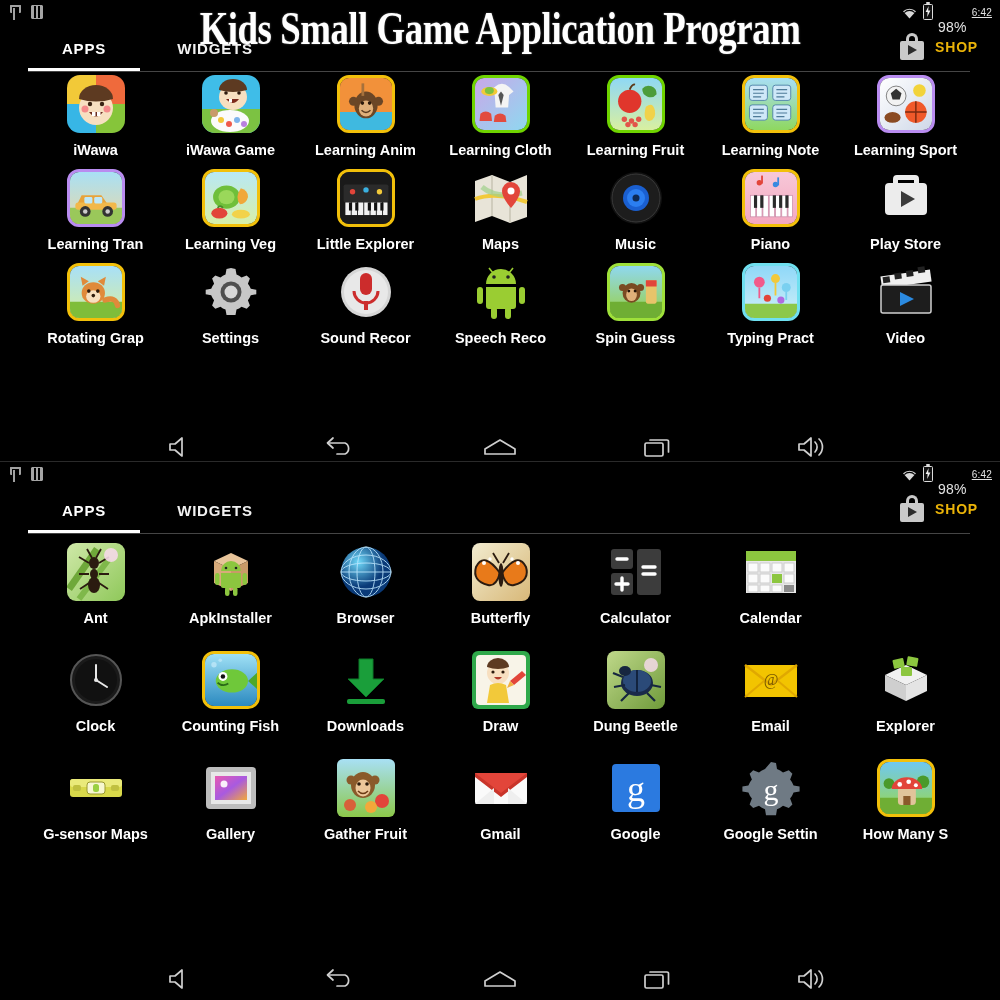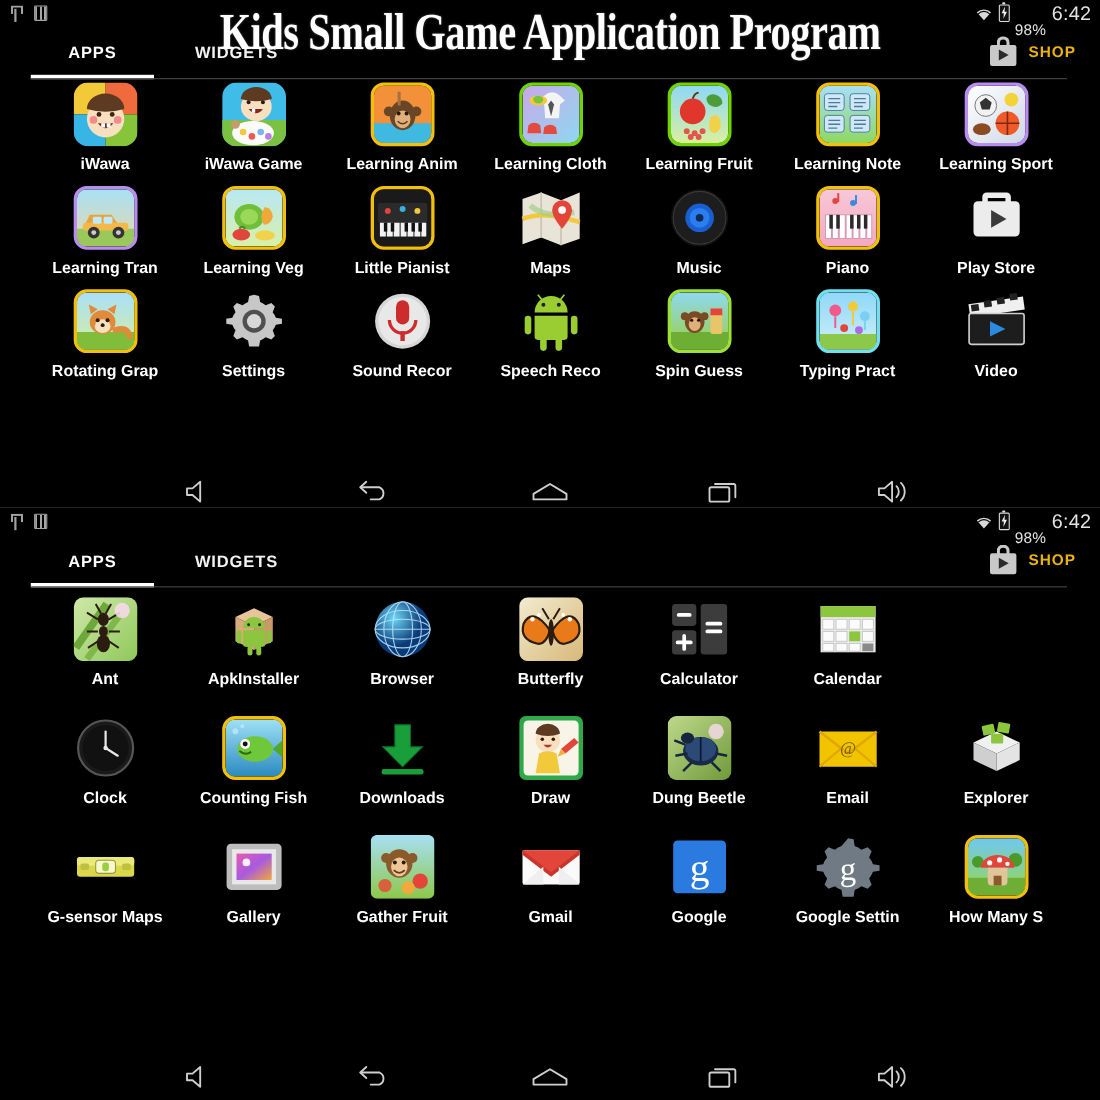--- a/index.html
+++ b/index.html
@@ -32,21 +32,21 @@
   .ic-sd { width: 12px; height: 14px; position: relative; opacity: .80;
            background: repeating-linear-gradient(90deg,#cfcfcf 0 2px,#000 2px 4px);
            border: 1px solid #cfcfcf; border-radius: 1px; }
   .ic-wifi { width: 17px; height: 13px; position: relative; }
   .ic-wifi svg { display:block; }
   .ic-batt { width: 10px; height: 16px; position: relative; border: 1.6px solid #dcdcdc; border-radius: 1.5px; background:#111; }
   .ic-batt::before { content:""; position:absolute; left:2.2px; top:-3.2px; width:3.4px; height:2.2px; background:#dcdcdc; border-radius:1px; }
   .ic-batt .bolt { position:absolute; left:1px; top:1px; width:5.5px; height:11px; color:#e8e8e8; font-size:10px; line-height:11px; }
   .ic-batt .bolt svg { display:block; }
   .sb-pct { font-size: 14px; margin-top: 29px; }
-  .sb-time { font-size: 18px; }
+  .sb-time { font-size: 10px; text-decoration: underline; }
 
   
   .tabbar { position: relative; height: 48px; width: 100%; }
   .tabs { position: absolute; left: 28px; top: 0; display: flex; }
   .tab {
     position: relative; height: 48px; width: 112px;
     display: flex; align-items: center; justify-content: center;
     color: #fff; font-size: 15px; font-weight: bold; letter-spacing: .8px;
   }
   .tab.inactive { color: #f2f2f2; }
@@ -379,21 +379,21 @@
                   <rect x="17" y="34" width="3.5" height="9"></rect>
                   <rect x="31" y="34" width="3.5" height="9"></rect>
                   <rect x="38" y="34" width="3.5" height="9"></rect>
                   <rect x="45" y="34" width="3.5" height="9"></rect>
                 </g>
                 <circle cx="14" cy="22" r="3" fill="#e2453a"></circle>
                 <circle cx="29" cy="20" r="3" fill="#3ab0e0"></circle>
                 <circle cx="44" cy="22" r="3" fill="#f2c93a"></circle>
               </svg></div>
           </div>
-          <div class="label">Little Pianist</div>
+          <div class="label">Little Explorer</div>
         </div>
         <div class="cell" style="left: 433px; top: 94px;">
           <div class="icon-wrap">
             <div class="plain"><svg width="58" height="58" viewBox="0 0 58 58">
                 <path d="M3 12 L20 6 L38 13 L55 6 V48 L38 54 L20 47 L3 53 Z" fill="#e8e4d8"></path>
                 <path d="M20 6 V47" stroke="#c9c4b4" stroke-width="1.5"></path>
                 <path d="M38 13 V54" stroke="#c9c4b4" stroke-width="1.5"></path>
                 <path d="M3 30 q20 -8 52 3" stroke="#f2c93a" stroke-width="4" fill="none"></path>
                 <path d="M10 18 q14 12 40 6" stroke="#9fd08a" stroke-width="5" fill="none" opacity=".7"></path>
                 <path d="M30 22 a9 9 0 0 1 18 0 c0 7 -9 17 -9 17 s-9 -10 -9 -17z" fill="#e2453a"></path>

